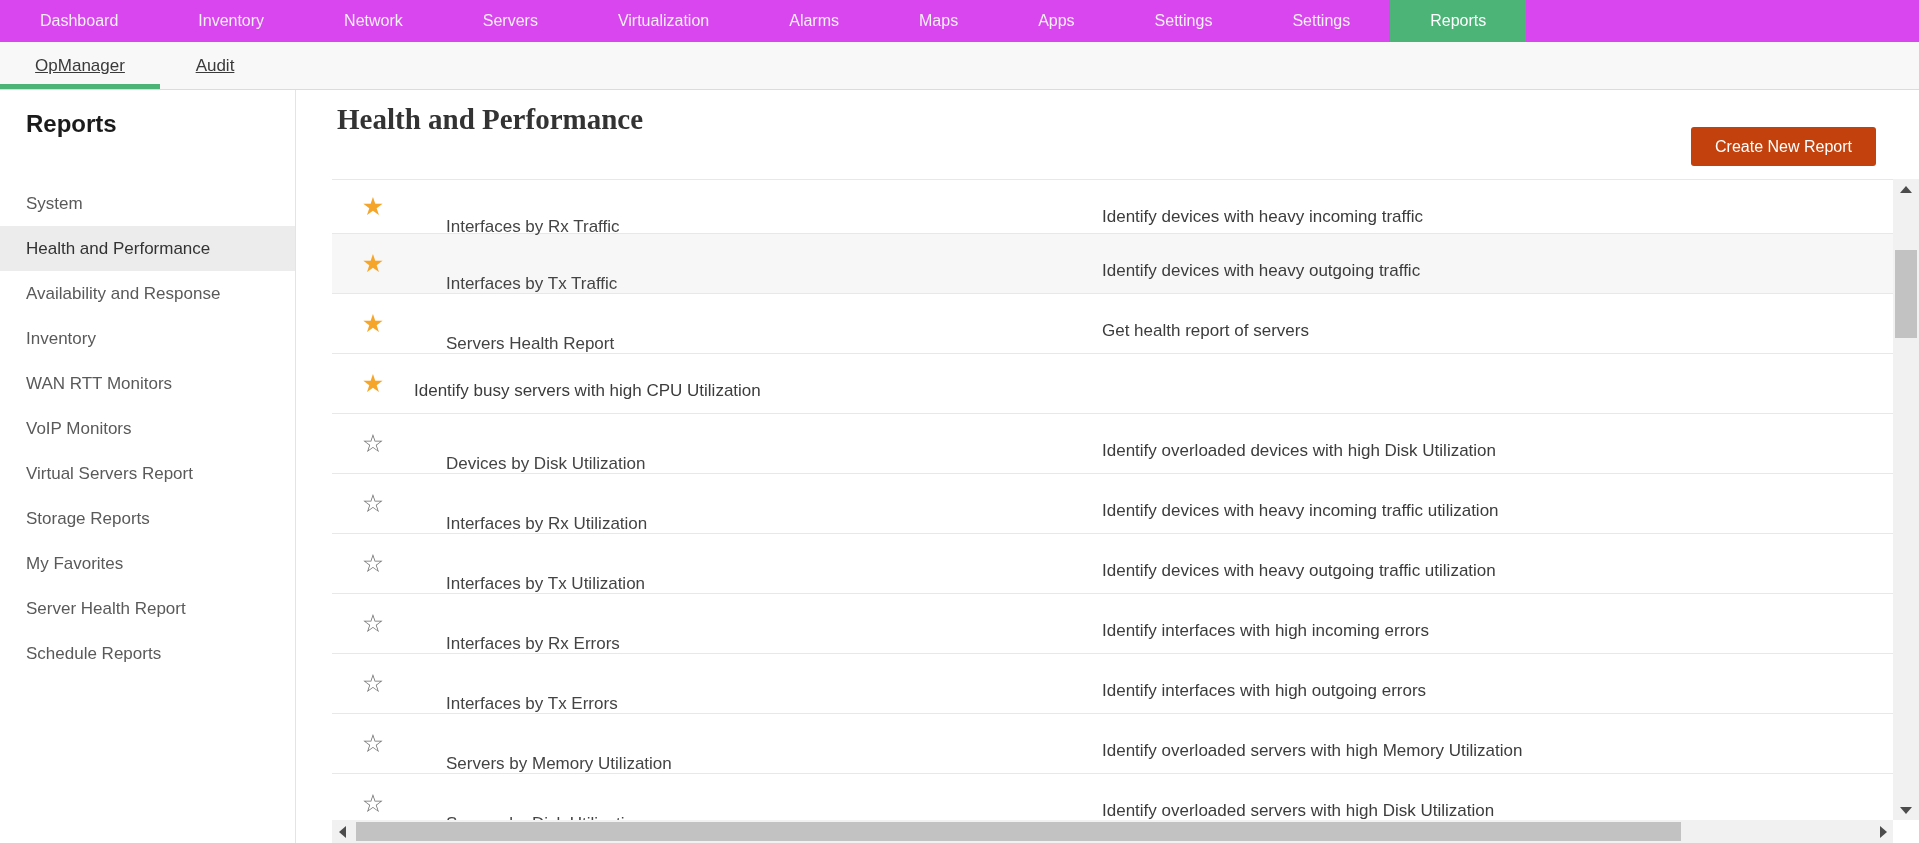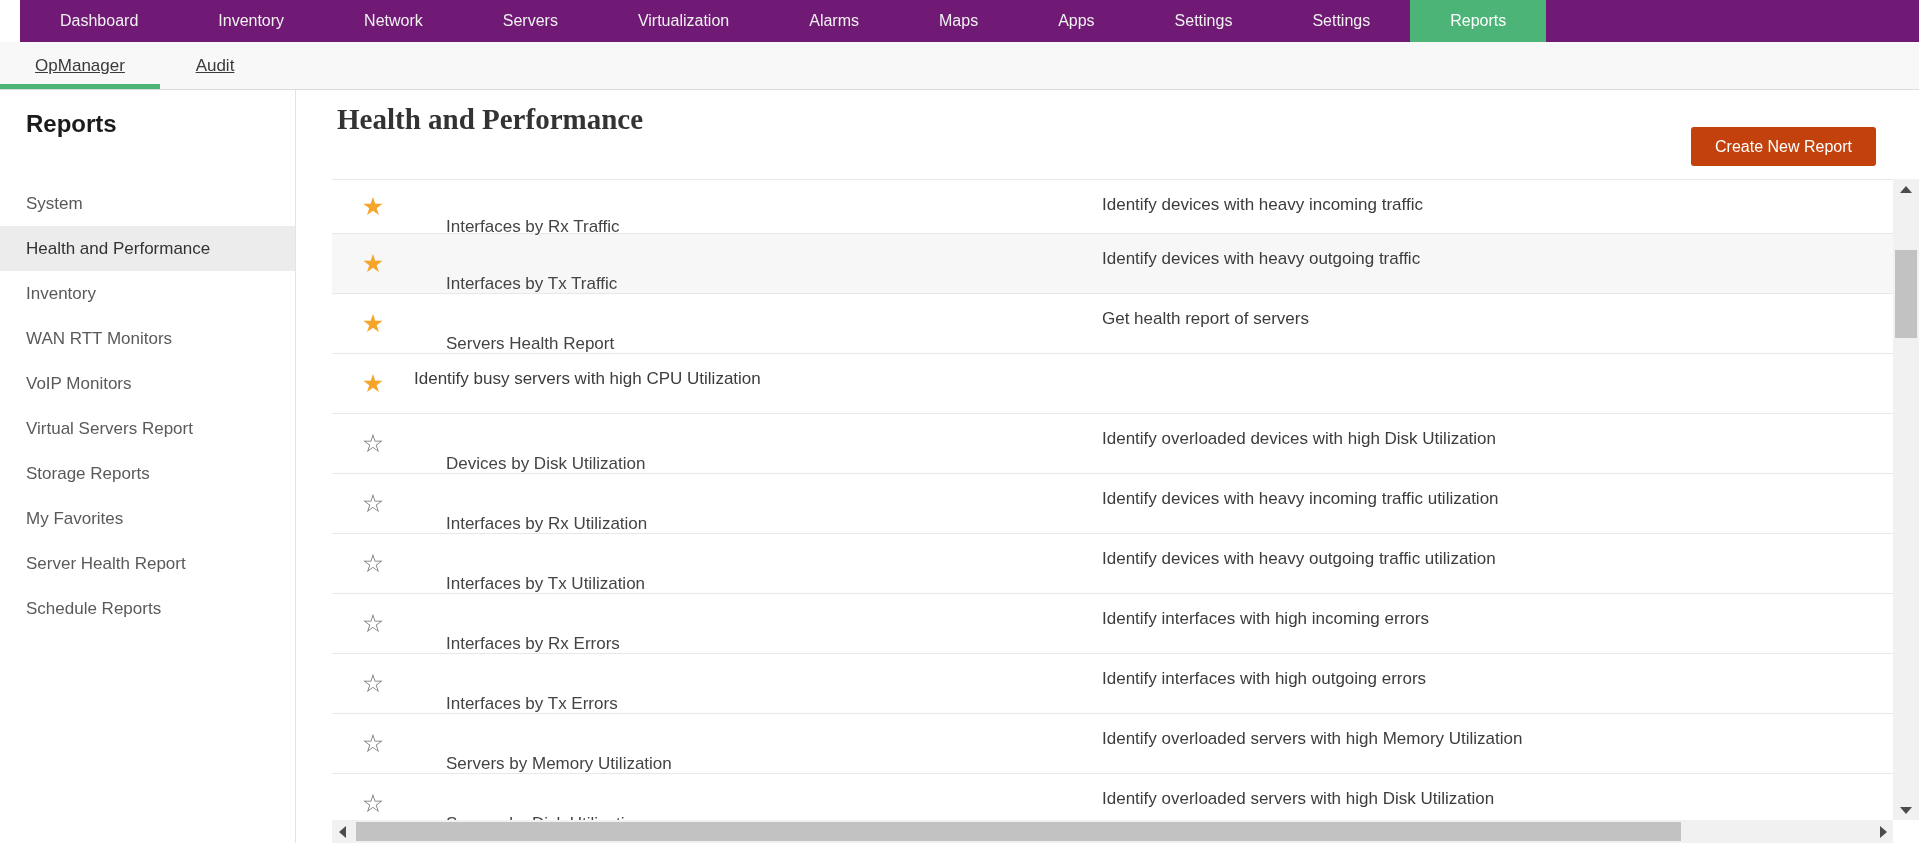--- a/index.html
+++ b/index.html
@@ -1,20 +1,20 @@
 <!DOCTYPE html>
 <html><head>
 <meta charset="utf-8">
 <style>
   * { margin: 0; padding: 0; box-sizing: border-box; }
   html, body { width: 1919px; height: 843px; overflow: hidden; background: #fff;
     font-family: "Liberation Sans", sans-serif; }
 
   
-  .topnav { height: 42px; background: #701a75; display: flex; align-items: stretch; margin-left: 20px; }
+  .topnav { height: 42px; background: #d946ef; display: flex; align-items: stretch; }
   .topnav-item { display: flex; align-items: center; padding: 0 40px;
     color: #f1f1f1; font-size: 16px; cursor: pointer; white-space: nowrap; }
   .topnav-item.active { background: #4db477; color: #fff; }
 
   
   .subnav { height: 48px; background: #f8f8f8; border-bottom: 1px solid #dcdcdc;
     display: flex; align-items: stretch; }
   .subnav-tab { width: 160px; display: flex; align-items: center; justify-content: center;
     font-size: 17px; color: #3a3a3a; position: relative; cursor: pointer; text-decoration: underline; }
   .subnav-tab:nth-child(2) { width: 110px; }
@@ -50,21 +50,21 @@
     border-bottom: 1px solid #e8e8e8; background: #fff; cursor: pointer; }
   .report-row:first-child { height: 54px; }
   .report-row.highlighted { background: #f7f7f7; }
   .star-cell { width: 82px; flex: none; text-align: center; }
   .star { font-size: 25px; line-height: 1; cursor: pointer; }
   .report-row.starred .star::before { content: "★"; color: #f5a62a; }
   .report-row.unstarred .star::before { content: "☆"; color: #6e6e6e; }
   .report-name { flex: none; width: 688px; padding-left: 32px; font-size: 17px;
     color: #444; margin-top: 40px; }
   .report-desc { flex: 1; font-size: 17px; color: #3c3c3c;
-    align-self: flex-start; margin-top: 15px; line-height: 20px; }
+    align-self: flex-start; margin-top: 27px; line-height: 20px; }
 
   
   .vscroll { position: absolute; top: 89px; bottom: 23px; right: 0; width: 26px;
     background: #f1f1f1; }
   .vscroll .arrow-up, .vscroll .arrow-down { position: absolute; left: 0; right: 0;
     height: 20px; display: flex; align-items: center; justify-content: center;
     cursor: pointer; }
   .arrow-up { top: 0; } .arrow-down { bottom: 0; }
   .tri-up { width: 0; height: 0; border-left: 6px solid transparent;
     border-right: 6px solid transparent; border-bottom: 7px solid #4c4c4c; }
@@ -139,20 +139,23 @@
   <aside class="sidebar">
     <div class="sidebar-title">Reports</div>
     <ul class="sidebar-list">
         <li class="sidebar-item">
     <span>System</span>
   </li>
         <li class="sidebar-item active">
     <span>Health and Performance</span>
   </li>
         <li class="sidebar-item">
+    <span>Availability and Response</span>
+  </li>
+        <li class="sidebar-item">
     <span>Inventory</span>
   </li>
         <li class="sidebar-item">
     <span>WAN RTT Monitors</span>
   </li>
         <li class="sidebar-item">
     <span>VoIP Monitors</span>
   </li>
         <li class="sidebar-item">
     <span>Virtual Servers Report</span>

